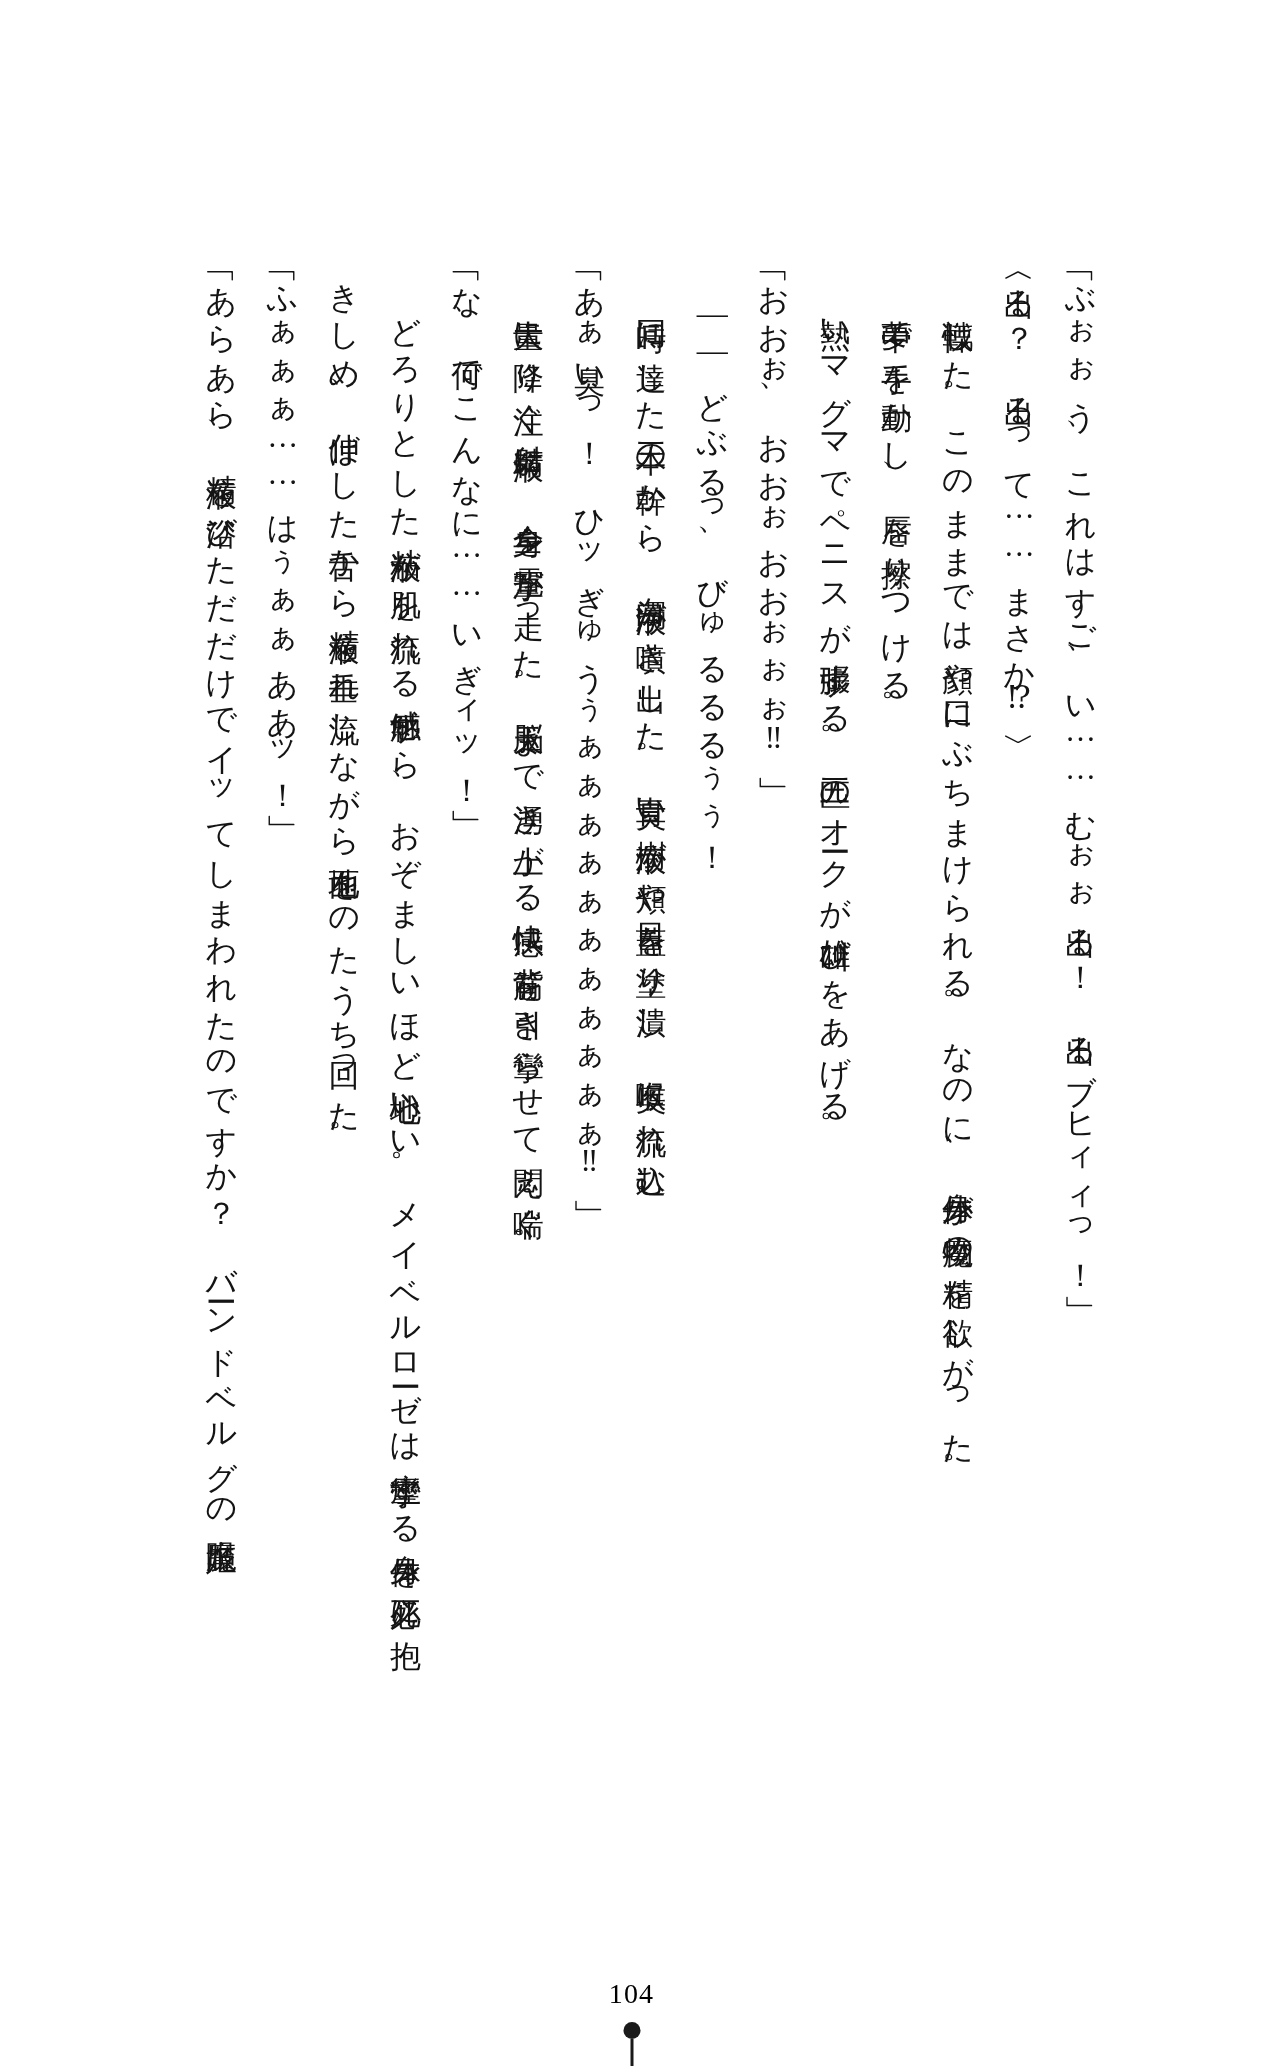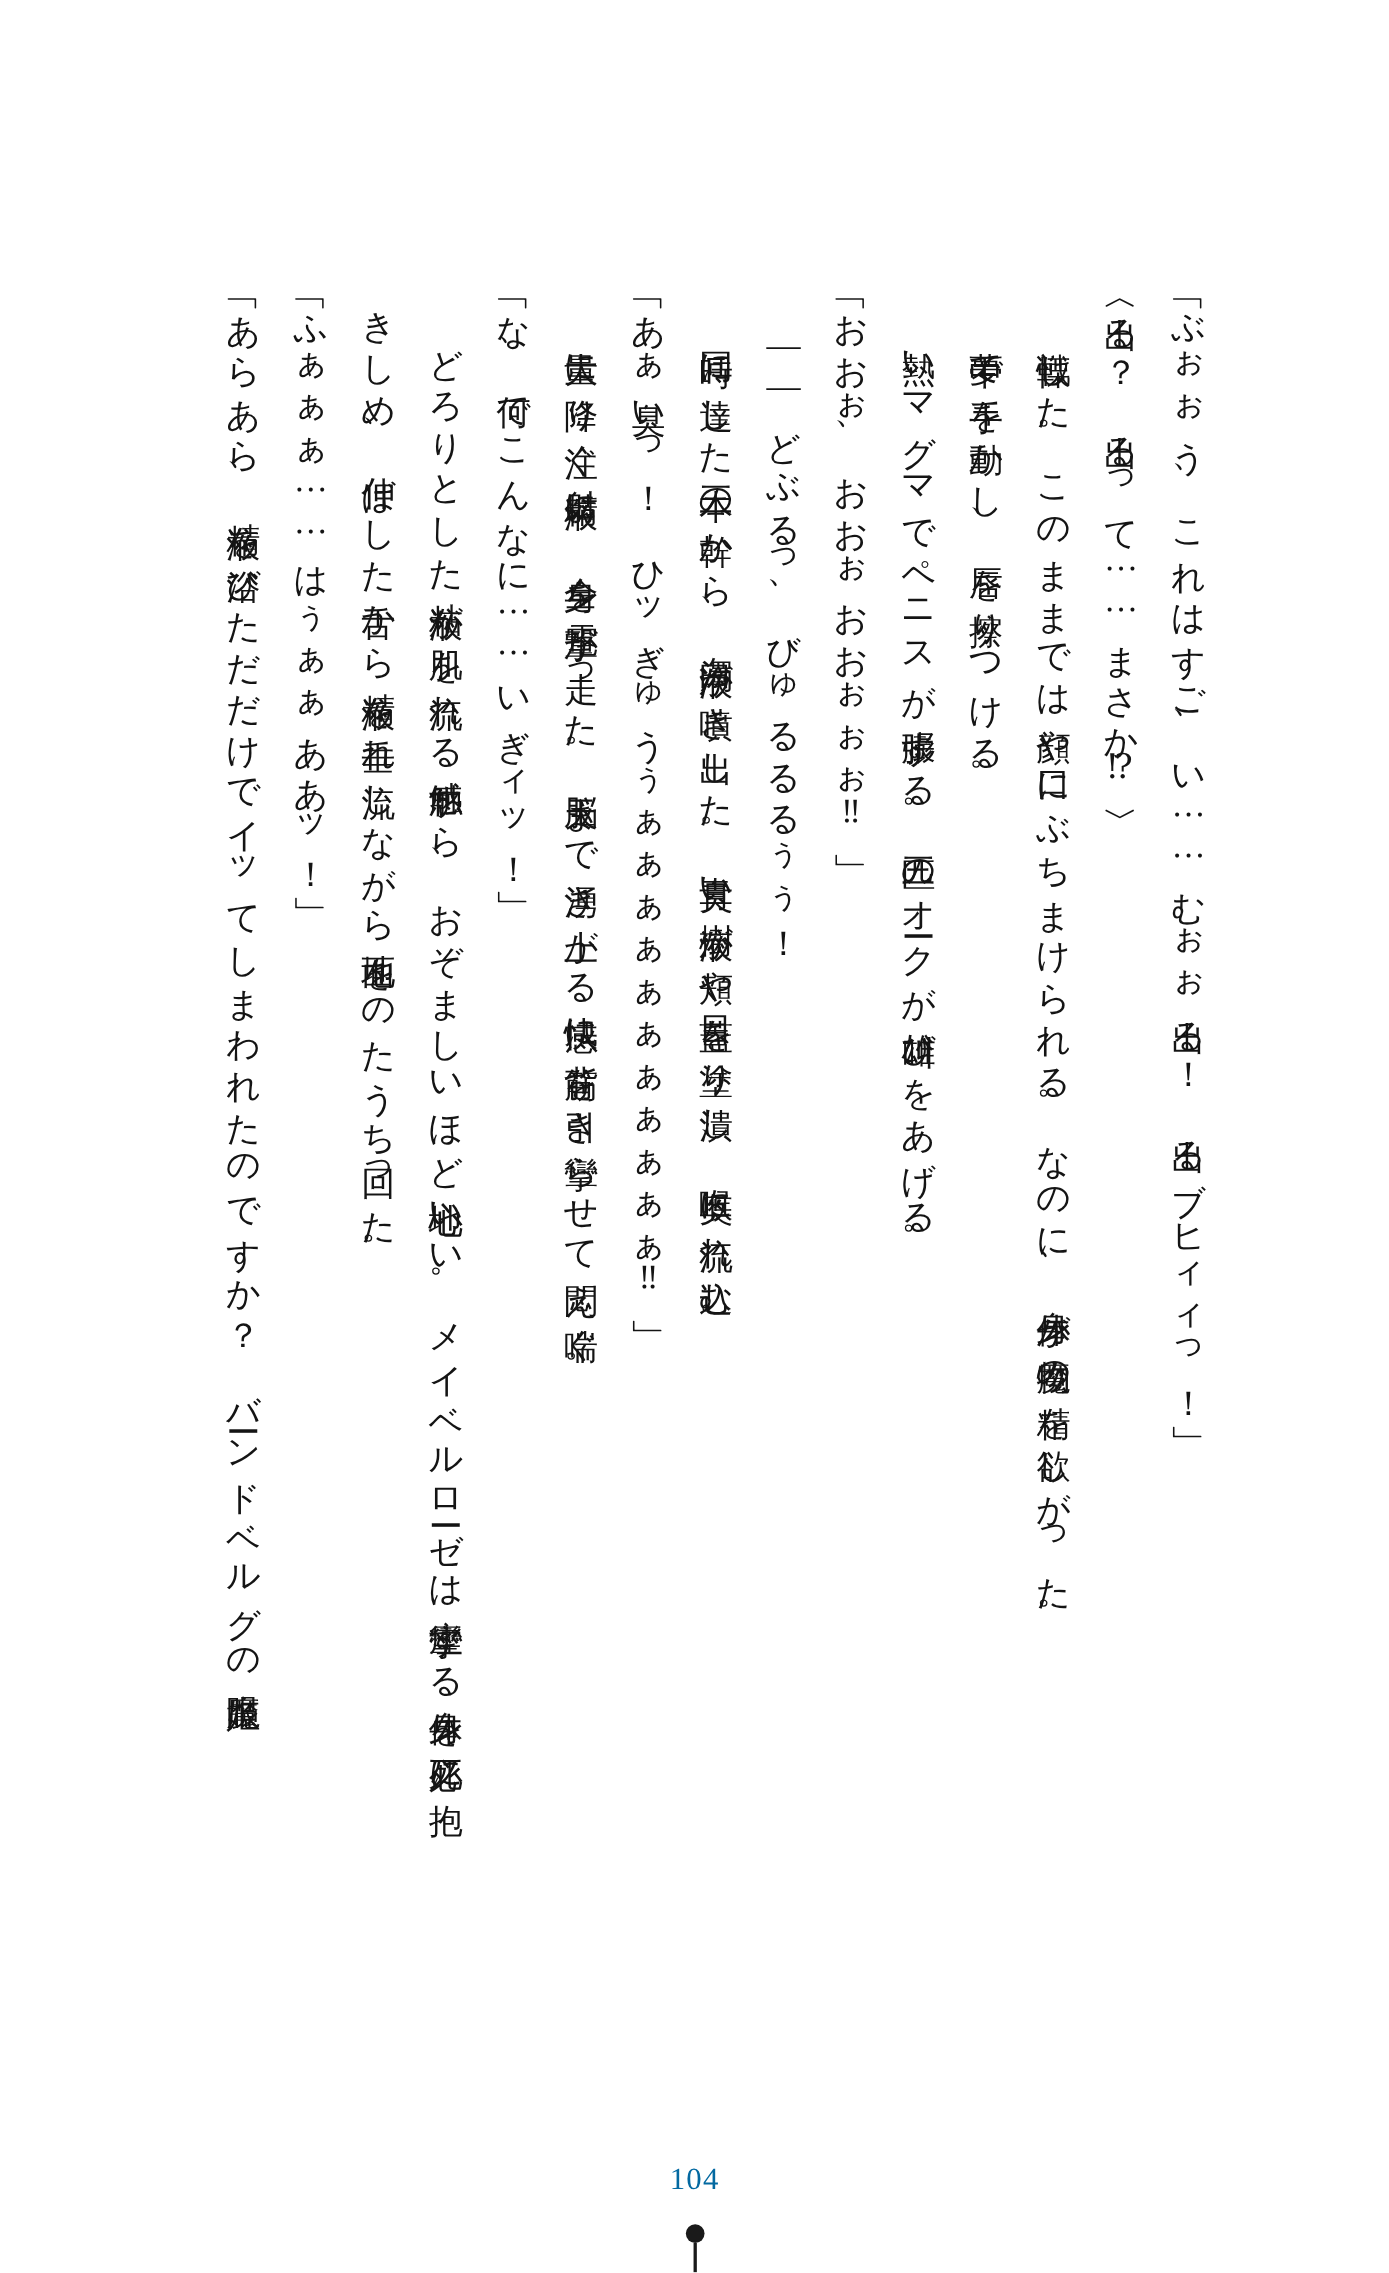--- a/index.html
+++ b/index.html
@@ -37,24 +37,24 @@
     margin: 0;
     padding: 0;
     text-indent: 0;
   }
 
   
   .page-number {
     position: absolute;
     left: 0;
     right: 0;
-    bottom: 68px;
+    bottom: 56px;
     text-align: center;
     font-size: 28px;
-    color: #0369a1;
+    color: #000000;
     letter-spacing: 0.04em;
     font-family: "Liberation Serif", "DejaVu Serif", serif;
   }
 
   
   .binding-mark {
     position: absolute;
     bottom: 0;
     left: 50%;
     transform: translateX(-50%);

